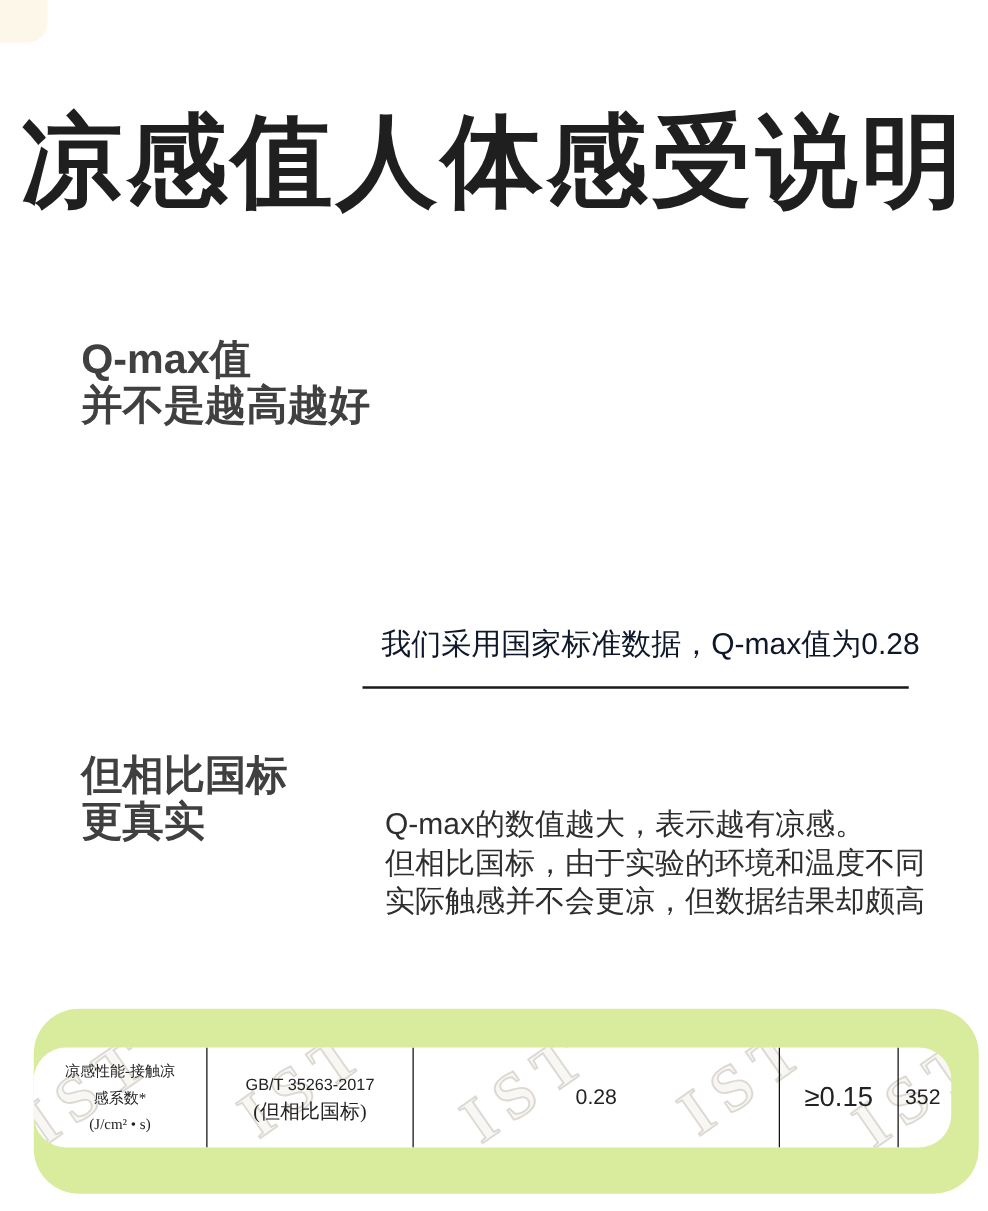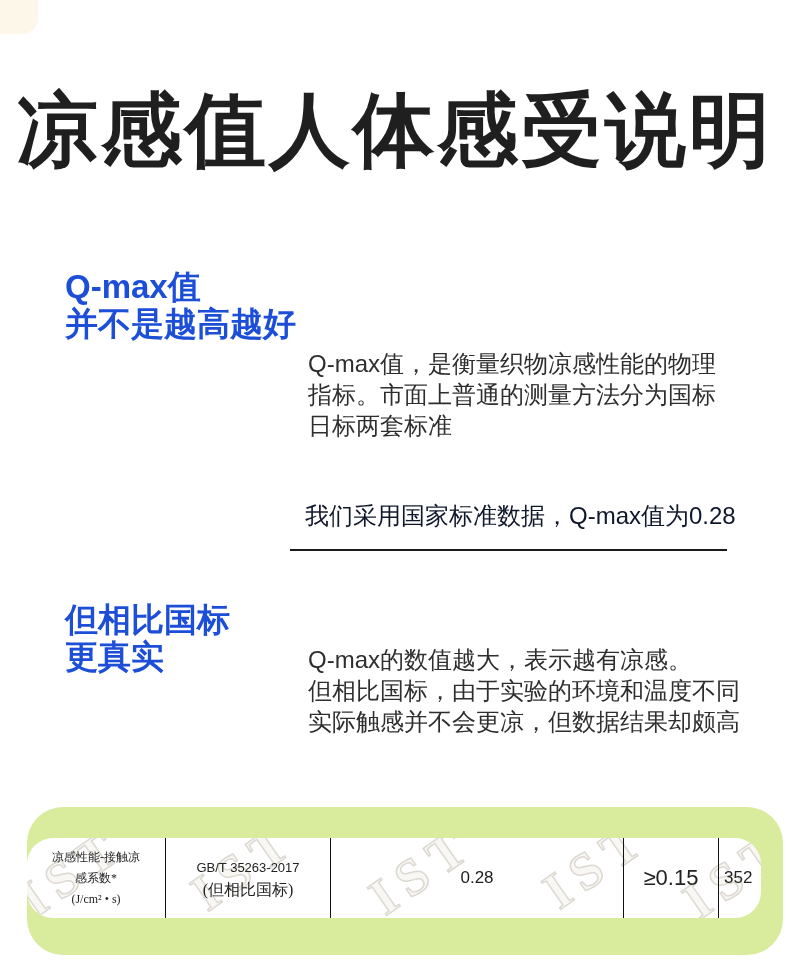--- a/index.html
+++ b/index.html
@@ -12,21 +12,21 @@
     position:absolute;left:0;top:0;width:38px;height:34px;
     background:#fcf7e9;border-radius:0 0 16px 0;
   }
   .title{
     position:absolute;left:0;top:90px;width:790px;margin:0;
     text-align:center;font-size:81px;font-weight:700;letter-spacing:3px;
     line-height:1.0;color:#1f1f1f;
   }
   .sec-heading{
     position:absolute;left:65px;font-size:33px;font-weight:700;
-    line-height:37px;color:#1d4ed8;
+    line-height:37px;color:#404040;
   }
   .sec1-heading{top:268px;}
   .sec2-heading{top:601px;}
   .sec-body{
     position:absolute;left:308px;width:445px;font-size:24px;
     line-height:31px;color:#2e2e2e;
   }
   .sec1-body{top:348px;}
   .sec2-body{top:644px;}
   .highlight{
@@ -90,23 +90,20 @@
 
 <div class="page" style="color: rgb(31, 31, 31);">
 
   <div class="corner-artifact"></div>
 
   <h1 class="title">凉感值人体感受说明</h1>
 
   <div class="sec-heading sec1-heading pre">Q-max值
 并不是越高越好</div>
 
-  <div class="sec-body sec1-body pre">Q-max值，是衡量织物凉感性能的物理
-指标。市面上普通的测量方法分为国标
-日标两套标准</div>
 
   <div class="highlight">我们采用国家标准数据，Q-max值为0.28</div>
 
   <div class="rule"></div>
 
   <div class="sec-heading sec2-heading pre">但相比国标
 更真实</div>
 
   <div class="sec-body sec2-body pre">Q-max的数值越大，表示越有凉感。
 但相比国标，由于实验的环境和温度不同

